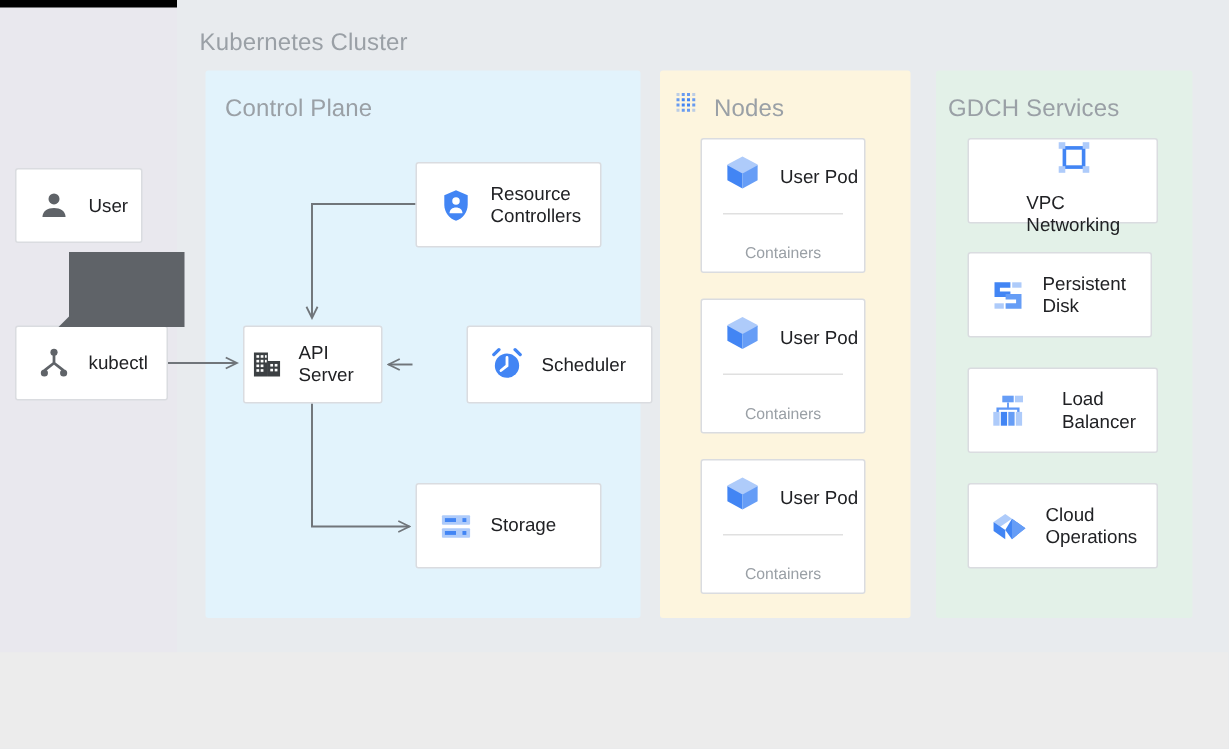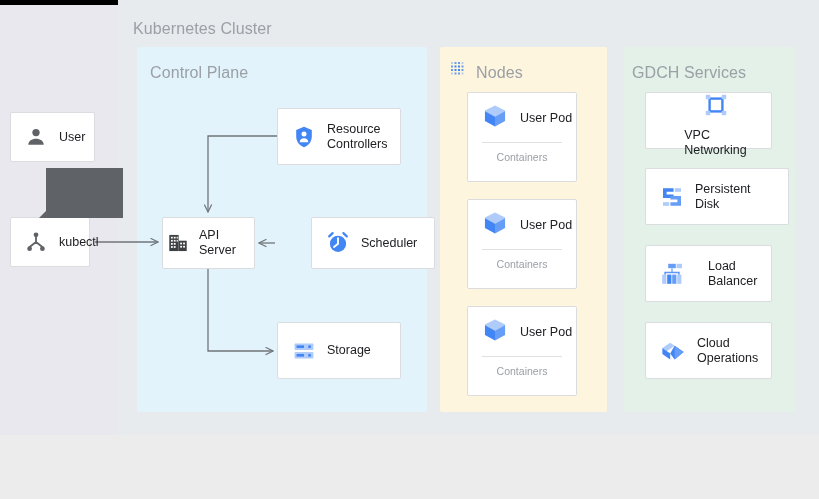--- a/index.html
+++ b/index.html
@@ -47,21 +47,21 @@
   .nodebox .ico{
     flex:0 0 auto;display:flex;align-items:center;justify-content:center;
   }
   .nodebox .lbl{
     font-size:12.5px;color:#202124;line-height:15px;
     white-space:pre-line;
   }
 
   
   #user-box{left:10px;top:112px;width:85px;height:50px;padding-left:14px;gap:12px;}
-  #kubectl-box{left:10px;top:217px;width:80px;height:50px;padding-left:14px;gap:12px;}
+  #kubectl-box{left:10px;top:217px;width:102px;height:50px;padding-left:14px;gap:12px;}
 
   
   #resource-controllers-box{left:277px;top:108px;width:124px;height:57px;padding-left:14px;gap:11px;}
   #api-server-box{left:162px;top:217px;width:93px;height:52px;padding-left:4px;gap:10px;}
   #scheduler-box{left:277px;top:217px;width:124px;height:52px;padding-left:14px;gap:11px;margin-left:34px;}
   #storage-box{left:277px;top:322px;width:124px;height:57px;padding-left:14px;gap:11px;}
 
   
   .podbox{
     position:absolute;background:#ffffff;border:1px solid #dadce0;
@@ -69,29 +69,29 @@
   }
   .podbox .podrow{
     height:49px;display:flex;align-items:center;padding-left:14px;gap:12px;
   }
   .podbox .podlabel{font-size:12.5px;color:#202124;}
   .podbox .poddiv{
     height:1px;background:#e0e0e0;margin:0 14px;
   }
   .podbox .podfooter{
     height:28px;display:flex;align-items:center;justify-content:center;
-    font-size:10.5px;color:#9aa0a6;
+    font-size:10.5px;color:#9aa0a6;margin-top:12px;
   }
   #pod-1{left:467px;top:92px;width:110px;height:90px;}
   #pod-2{left:467px;top:199px;width:110px;height:90px;}
   #pod-3{left:467px;top:306px;width:110px;height:90px;}
 
   
   #vpc-box{left:645px;top:92px;width:127px;height:57px;padding-left:14px;gap:11px;flex-direction:column;}
-  #pd-box{left:645px;top:168px;width:144px;height:57px;padding-left:14px;gap:11px;}
+  #pd-box{left:645px;top:168px;width:123px;height:57px;padding-left:14px;gap:11px;}
   #lb-box{left:645px;top:245px;width:127px;height:57px;padding-left:14px;gap:24px;}
   #cloudops-box{left:645px;top:322px;width:127px;height:57px;padding-left:14px;gap:11px;}
 
   
   .conn{position:absolute;left:0;top:0;width:819px;height:499px;pointer-events:none;}
 
   
   #tooltip-overlay{
     position:absolute;left:46px;top:168px;width:77px;height:50px;
     background:#5f6368;

